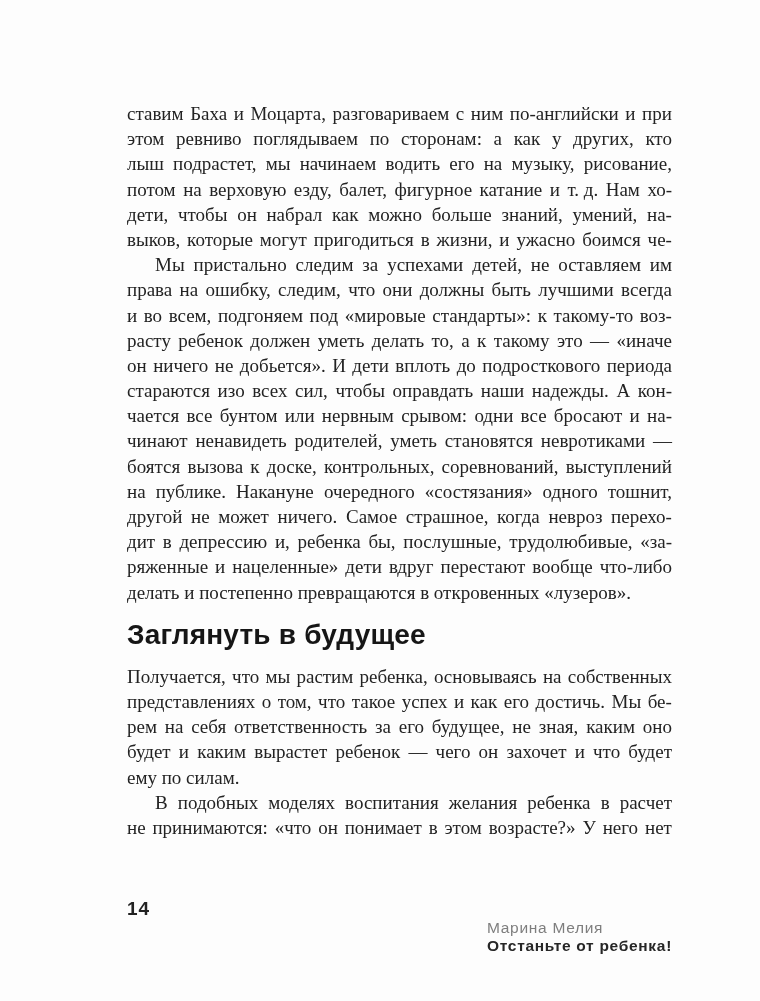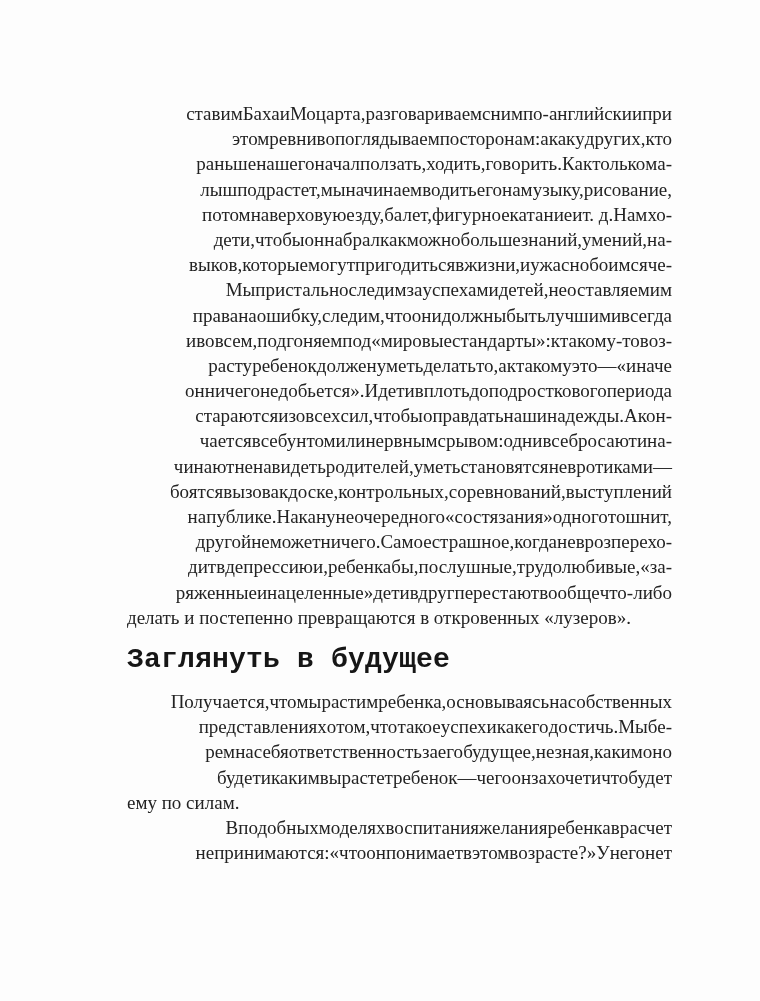--- a/index.html
+++ b/index.html
@@ -24,26 +24,26 @@
     color: #232323;
   }
   .para { margin: 0; }
   .line {
     line-height: 25.2px;
     height: 25.2px;
     white-space: pre;
   }
   .line.j {
     display: flex;
-    justify-content: flex-end;
+    justify-content: space-between;
   }
   .line.j span { white-space: pre; }
   .line.indent { padding-left: 28px; }
   .section-heading {
-    font-family: Liberation Mono, monospace;
+    font-family: Liberation Sans, sans-serif;
     font-weight: bold;
     font-size: 28px;
     line-height: 34px;
     letter-spacing: 0.2px;
     color: #161616;
     margin: 13px 0 12px 0;
   }
   .footer {
     position: absolute;
     left: 127px;
@@ -77,21 +77,20 @@
 </style>
 </head>
 <body>
 
 <div class="page">
 
   <div class="text-block" id="text-block">
       <div class="para">
         <div class="line j"><span>ставим</span><span>Баха</span><span>и</span><span>Моцарта,</span><span>разговариваем</span><span>с</span><span>ним</span><span>по-английски</span><span>и</span><span>при</span></div>
         <div class="line j"><span>этом</span><span>ревниво</span><span>поглядываем</span><span>по</span><span>сторонам:</span><span>а</span><span>как</span><span>у</span><span>других,</span><span>кто</span></div>
-        <div class="line j"><span>раньше</span><span>нашего</span><span>начал</span><span>ползать,</span><span>ходить,</span><span>говорить.</span><span>Как</span><span>только</span><span>ма-</span></div>
         <div class="line j"><span>лыш</span><span>подрастет,</span><span>мы</span><span>начинаем</span><span>водить</span><span>его</span><span>на</span><span>музыку,</span><span>рисование,</span></div>
         <div class="line j"><span>потом</span><span>на</span><span>верховую</span><span>езду,</span><span>балет,</span><span>фигурное</span><span>катание</span><span>и</span><span>т.&nbsp;д.</span><span>Нам</span><span>хо-</span></div>
         <div class="line j"><span>дети,</span><span>чтобы</span><span>он</span><span>набрал</span><span>как</span><span>можно</span><span>больше</span><span>знаний,</span><span>умений,</span><span>на-</span></div>
         <div class="line j"><span>выков,</span><span>которые</span><span>могут</span><span>пригодиться</span><span>в</span><span>жизни,</span><span>и</span><span>ужасно</span><span>боимся</span><span>че-</span></div>
       </div>
       <div class="para">
         <div class="line j indent"><span>Мы</span><span>пристально</span><span>следим</span><span>за</span><span>успехами</span><span>детей,</span><span>не</span><span>оставляем</span><span>им</span></div>
         <div class="line j"><span>права</span><span>на</span><span>ошибку,</span><span>следим,</span><span>что</span><span>они</span><span>должны</span><span>быть</span><span>лучшими</span><span>всегда</span></div>
         <div class="line j"><span>и</span><span>во</span><span>всем,</span><span>подгоняем</span><span>под</span><span>«мировые</span><span>стандарты»:</span><span>к</span><span>такому-то</span><span>воз-</span></div>
         <div class="line j"><span>расту</span><span>ребенок</span><span>должен</span><span>уметь</span><span>делать</span><span>то,</span><span>а</span><span>к</span><span>такому</span><span>это</span><span>—</span><span>«иначе</span></div>
@@ -113,14 +112,21 @@
         <div class="line j"><span>рем</span><span>на</span><span>себя</span><span>ответственность</span><span>за</span><span>его</span><span>будущее,</span><span>не</span><span>зная,</span><span>каким</span><span>оно</span></div>
         <div class="line j"><span>будет</span><span>и</span><span>каким</span><span>вырастет</span><span>ребенок</span><span>—</span><span>чего</span><span>он</span><span>захочет</span><span>и</span><span>что</span><span>будет</span></div>
         <div class="line">ему по силам.</div>
       </div>
       <div class="para">
         <div class="line j indent"><span>В</span><span>подобных</span><span>моделях</span><span>воспитания</span><span>желания</span><span>ребенка</span><span>в</span><span>расчет</span></div>
         <div class="line j"><span>не</span><span>принимаются:</span><span>«что</span><span>он</span><span>понимает</span><span>в</span><span>этом</span><span>возрасте?»</span><span>У</span><span>него</span><span>нет</span></div>
       </div>
     </div>
 
+  <div class="footer">
+    <div class="page-number">14</div>
+    <div class="running-title">
+      <span class="running-author">Марина Мелия</span>
+      <span class="running-book-title">Отстаньте от ребенка!</span>
+    </div>
+  </div>
 
 </div>
 
 </body></html>

